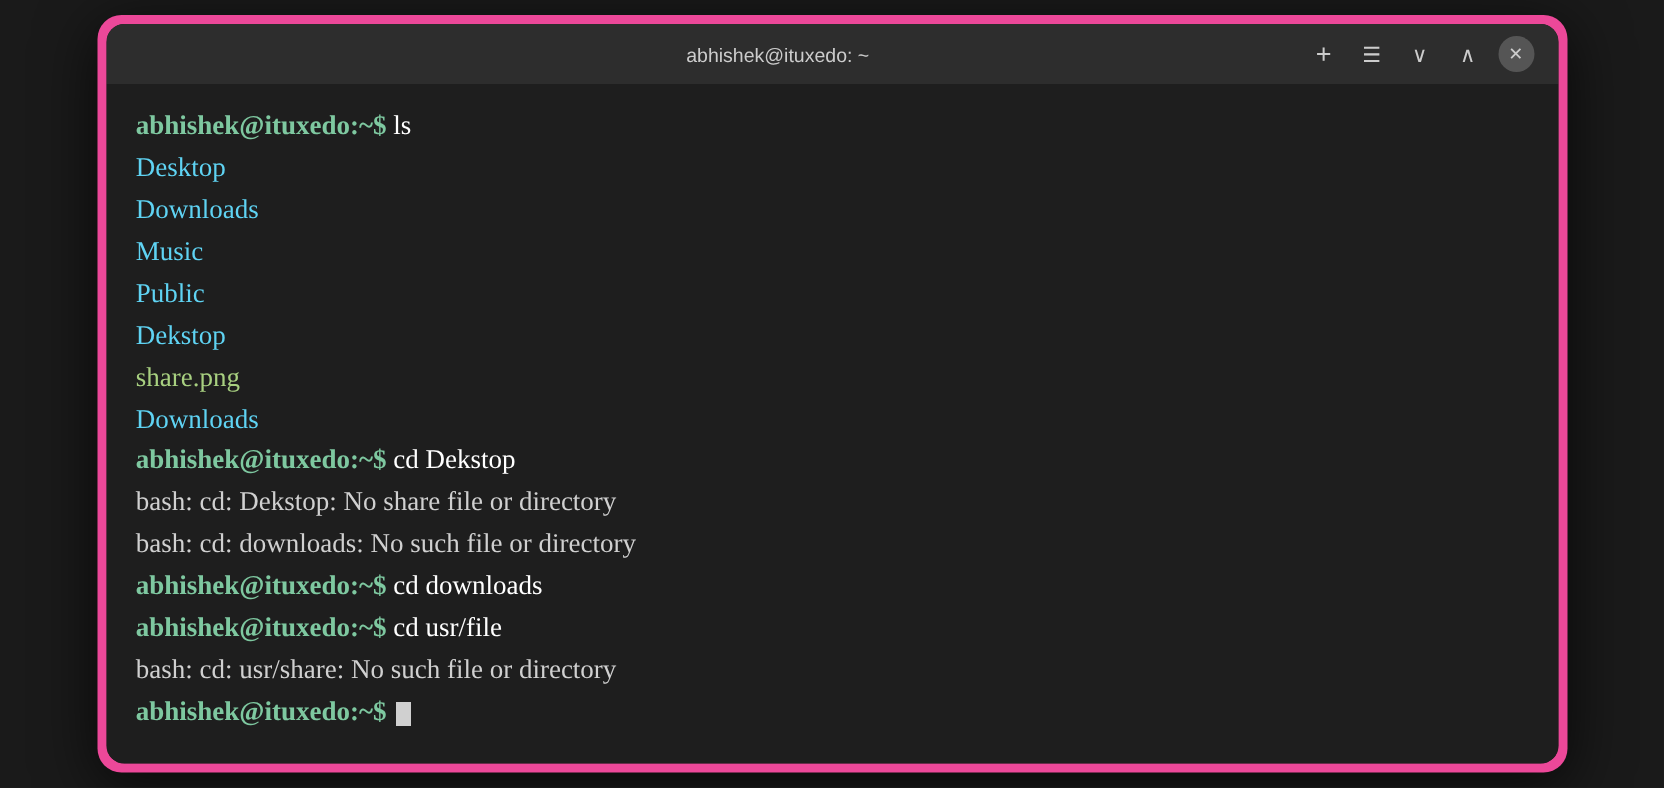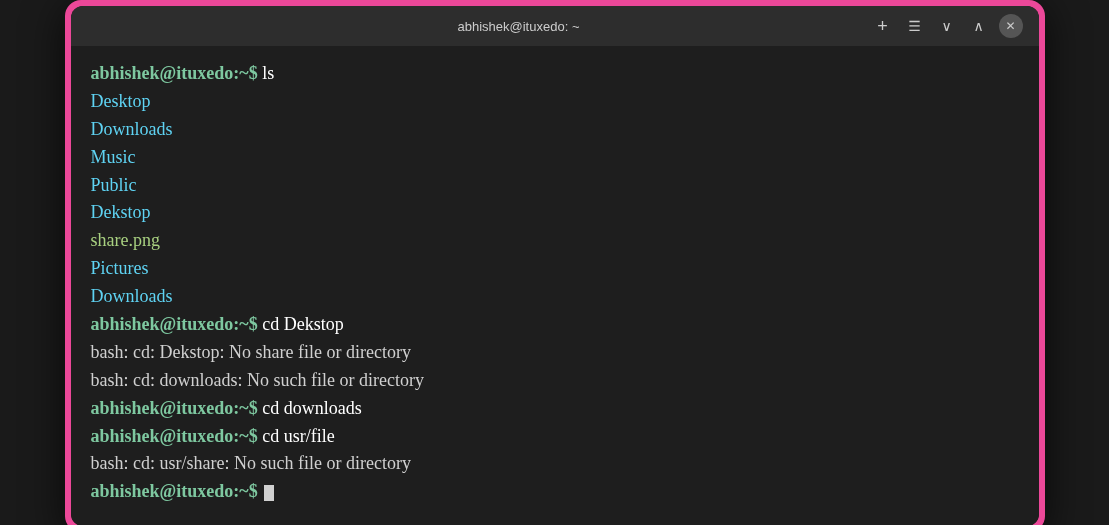--- a/index.html
+++ b/index.html
@@ -131,21 +131,20 @@
       <span class="line ls-row">
         <span class="col dir-cyan">Desktop</span>
         <span class="col dir-cyan">Downloads</span>
         <span class="col dir-cyan">Music</span>
         <span class="col dir-cyan">Public</span>
         <span class="col dir-cyan">Dekstop</span>
       </span>
 
       <span class="line ls-row">
         <span class="col dir-green">share.png</span>
-        <span class="col dir-cyan">Pictures</span>
         <span class="col dir-cyan">Downloads</span>
       </span>
 
       <span class="line">
         <span class="prompt">abhishek@ituxedo:~$</span><span class="cmd"> cd Dekstop</span>
       </span>
 
       <span class="line error">bash: cd: Dekstop: No share file or directory</span>
 
       <span class="line error">bash: cd: downloads: No such file or directory</span>

